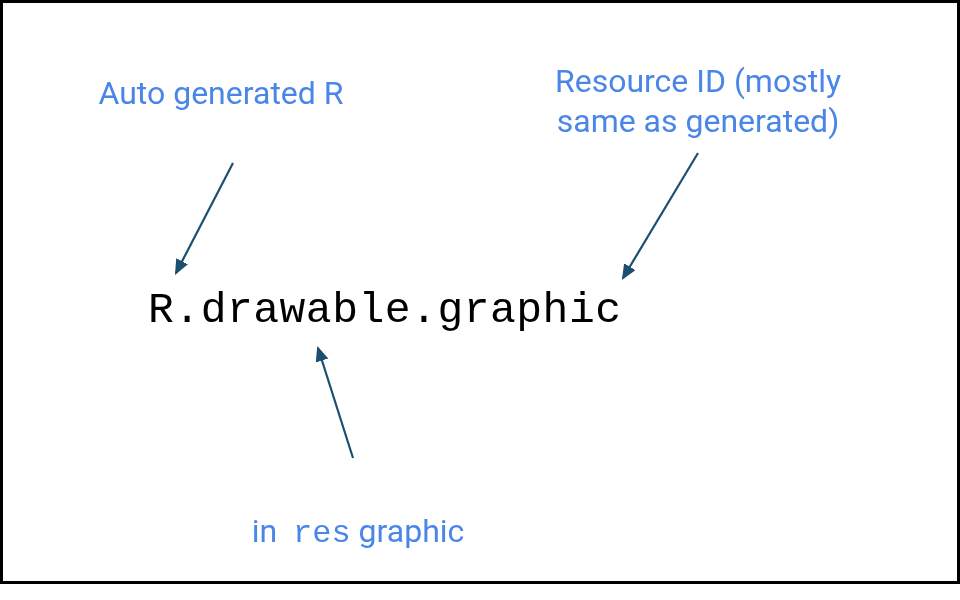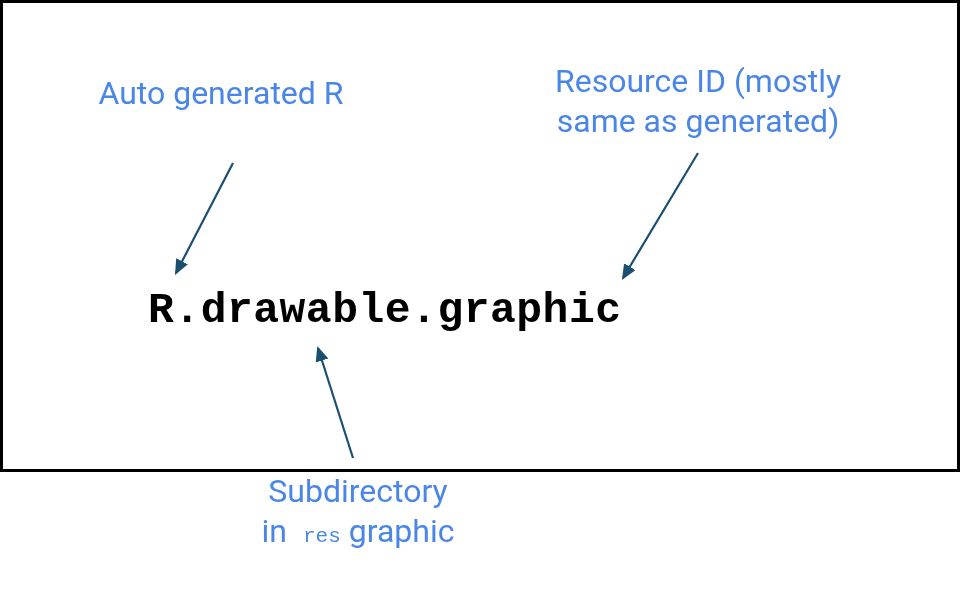--- a/index.html
+++ b/index.html
@@ -6,43 +6,43 @@
     margin: 0;
     padding: 0;
     width: 960px;
     height: 600px;
     background: #ffffff;
     font-family: -apple-system, BlinkMacSystemFont, "Segoe UI", Roboto, "Helvetica Neue", Arial, sans-serif;
   }
   .canvas {
     position: relative;
     width: 960px;
-    height: 472px;
+    height: 584px;
     box-sizing: border-box;
     border: 3px solid #000;
   }
   .annotation {
     position: absolute;
     color: #4a86e8;
     font-size: 32px;
     line-height: 1.25;
     text-align: center;
     font-weight: 400;
   }
   .annotation .mono-inline {
     font-family: "Courier New", Courier, monospace;
-    font-size: 21px;
+    font-size: 32px;
     margin-left: 8px;
   }
   .code-line {
     position: absolute;
     left: 145px;
     top: 283px;
     font-family: "Courier New", Courier, monospace;
-    font-weight: bold;
+    font-weight: normal;
     font-size: 43px;
     color: #000;
     white-space: nowrap;
     letter-spacing: 0.5px;
   }
   svg.arrows {
     position: absolute;
     left: 0;
     top: 0;
     width: 960px;
@@ -74,21 +74,21 @@
   <div class="annotation ann-top-left">
     <span>Auto generated R</span><br>
   </div>
 
   <div class="annotation ann-top-right">
     <span>Resource ID (mostly</span><br>
     <span>same as generated)</span>
   </div>
 
   <div class="annotation ann-bottom">
-    <span>Subdirectory</span><br>
+    <br>
     <span>in </span><span class="mono-inline">res</span><span> graphic</span>
   </div>
 
   <div class="code-line">
     <span>R</span><span>.</span><span>drawable</span><span>.</span><span>graphic</span>
   </div>
 
   <svg class="arrows" viewBox="0 0 960 600">
     <defs>
       <marker id="arrowhead" markerWidth="8" markerHeight="8" refX="6" refY="3" orient="auto" markerUnits="strokeWidth">

